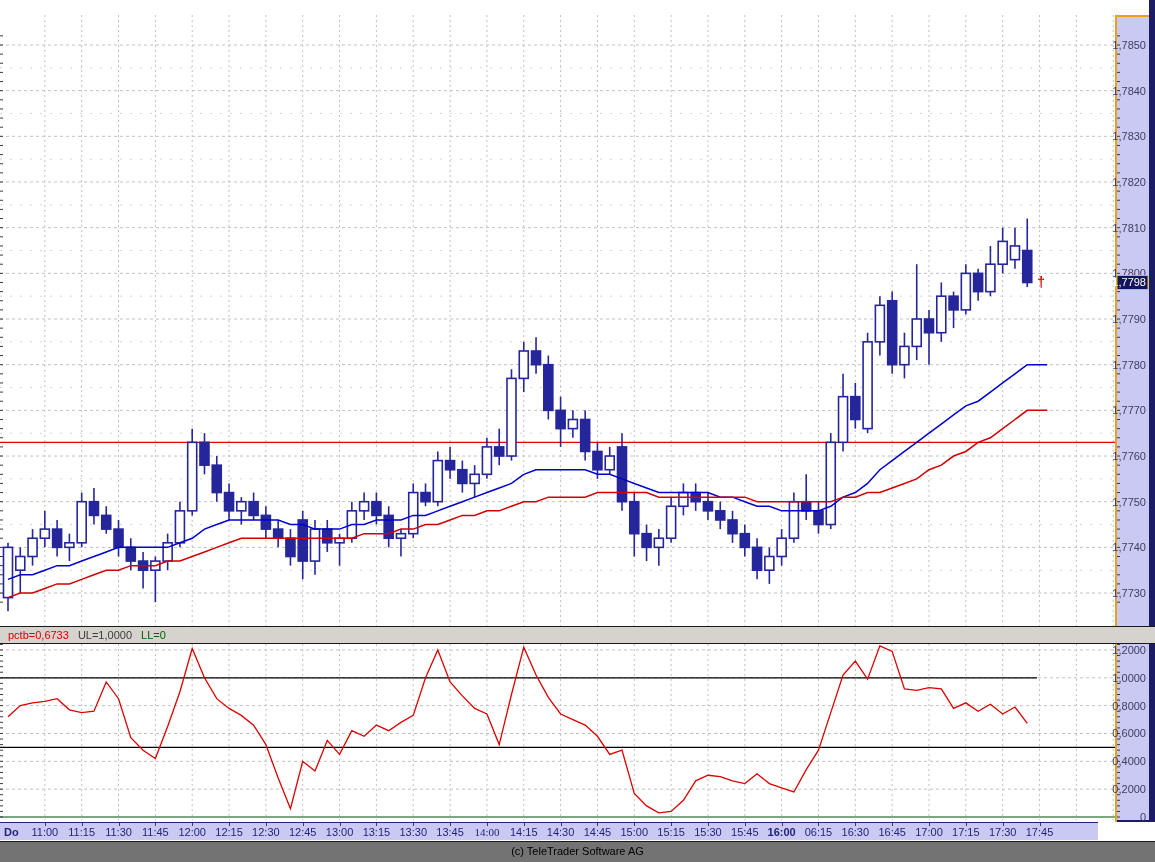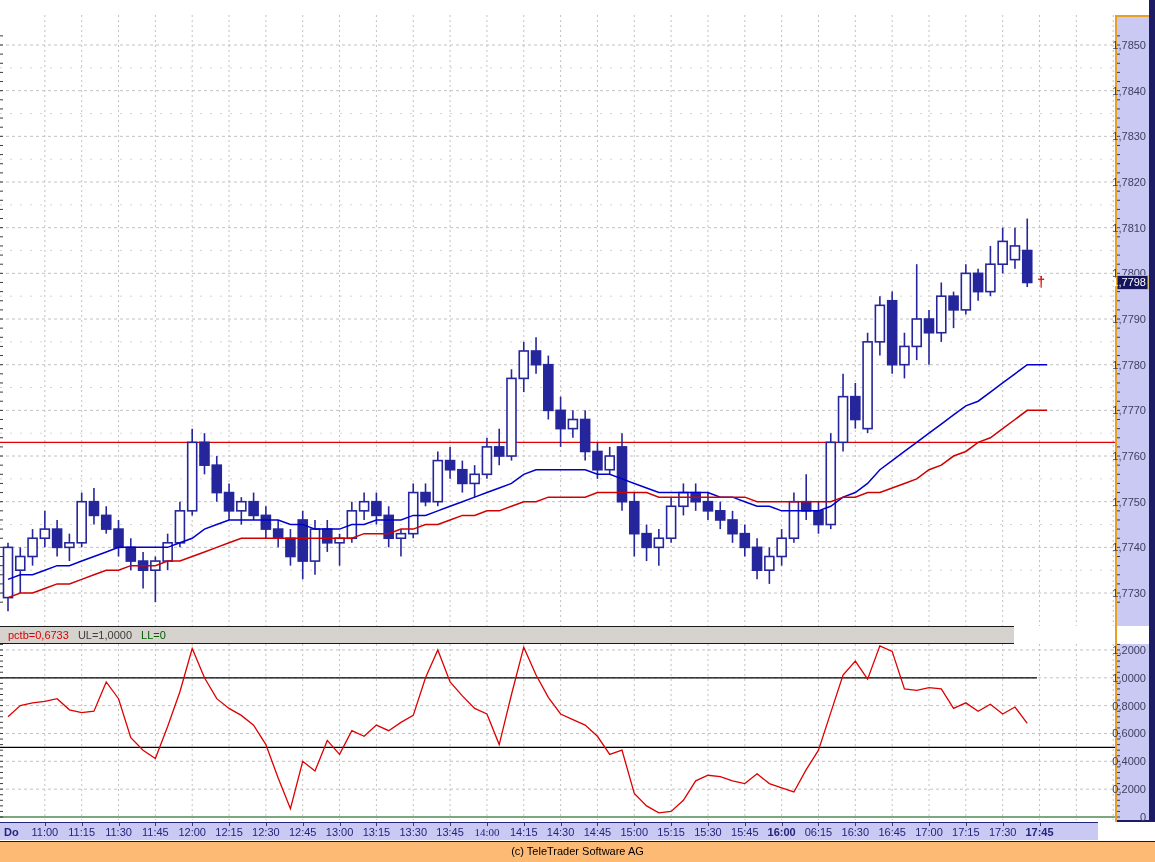--- a/index.html
+++ b/index.html
@@ -6,30 +6,30 @@
   #screen{position:relative;width:1155px;height:862px;overflow:hidden;
           font-family:"Liberation Sans","DejaVu Sans",sans-serif;background:#ffffff;}
   #chart-svg{position:absolute;left:0;top:0;z-index:1;}
   .band{position:absolute;z-index:2;box-sizing:border-box;}
   .titlebar{left:0;top:0;width:1149px;height:15px;background:#d6d3ce;border-bottom:1px solid #1a1a1a;
             display:flex;align-items:center;gap:7px;padding-left:2px;font-size:11px;line-height:13px;white-space:nowrap;}
   .osq{width:9px;height:11px;background:#ee7d1e;border-right:1px solid #9a4f00;display:inline-block;flex:0 0 auto;}
   .seg-navy{color:#101080;}
   .seg-red{color:#dd0000;}
   .seg-blue{color:#0000e0;}
-  .ind-header{left:0;top:626px;width:1014px;height:18px;background:#d6d3ce;border-top:1px solid #1a1a1a;
+  .ind-header{left:0;top:626px;width:1155px;height:18px;background:#d6d3ce;border-top:1px solid #1a1a1a;
               border-bottom:1px solid #1a1a1a;display:flex;align-items:center;gap:9px;padding-left:8px;
               font-size:11px;white-space:nowrap;}
   .seg-gray{color:#3c3c3c;}
   .seg-green{color:#006000;}
   .time-axis{left:0;top:822px;width:1098px;height:18px;background:#c9c9f4;border-top:1px solid #23237a;}
   .time-axis .tl{position:absolute;top:3px;transform:translateX(-50%);font-size:11px;color:#23237a;}
   .time-axis .tday{position:absolute;left:4px;top:3px;font-size:11px;font-weight:bold;color:#23237a;}
   .time-axis .tick{position:absolute;top:0;width:1px;height:3px;background:#3a3a66;}
-  .footer{left:0;top:841px;width:1155px;height:21px;background:#fdba74;border-top:1px solid #1a1a1a;
+  .footer{left:0;top:841px;width:1155px;height:21px;background:#737373;border-top:1px solid #1a1a1a;
           display:flex;align-items:flex-start;justify-content:center;font-size:11px;color:#000;padding-top:3px;}
 </style>
 </head>
 <body>
 
 <div id="screen">
 
   <svg id="chart-svg" width="1155" height="862">
       <rect x="0" y="15" width="1115" height="611" fill="#ffffff"></rect>
       <rect x="0" y="644" width="1115" height="178" fill="#ffffff"></rect>
@@ -578,21 +578,21 @@
       <span class="tl" style="left: 855.32px;">16:30</span>
       <span class="tick" style="left: 855.32px;"></span>
       <span class="tl" style="left: 892.16px;">16:45</span>
       <span class="tick" style="left: 892.16px;"></span>
       <span class="tl" style="left: 929px; text-align: right;">17:00</span>
       <span class="tick" style="left: 929px;"></span>
       <span class="tl" style="left: 965.84px;">17:15</span>
       <span class="tick" style="left: 965.84px;"></span>
       <span class="tl" style="left: 1002.68px;">17:30</span>
       <span class="tick" style="left: 1002.68px;"></span>
-      <span class="tl" style="left: 1039.52px; font-weight: bold;">17:45</span>
+      <span class="tl" style="left: 1039.52px;">17:45</span>
       <span class="tick" style="left: 1039.52px;"></span>
     </div>
 
   <div class="band footer">
     <span>(c) TeleTrader Software AG</span>
   </div>
 
 </div>
 
 </body></html>

